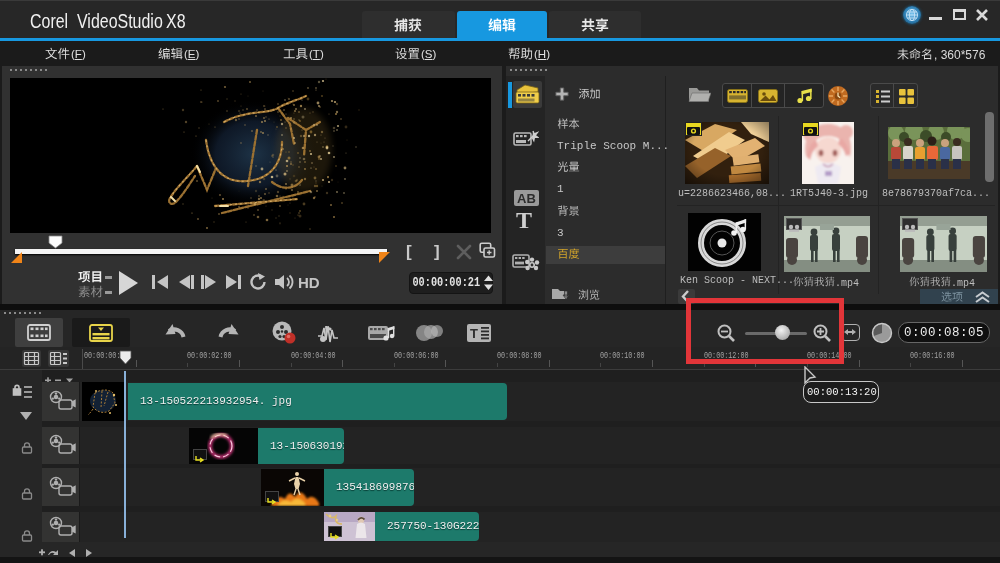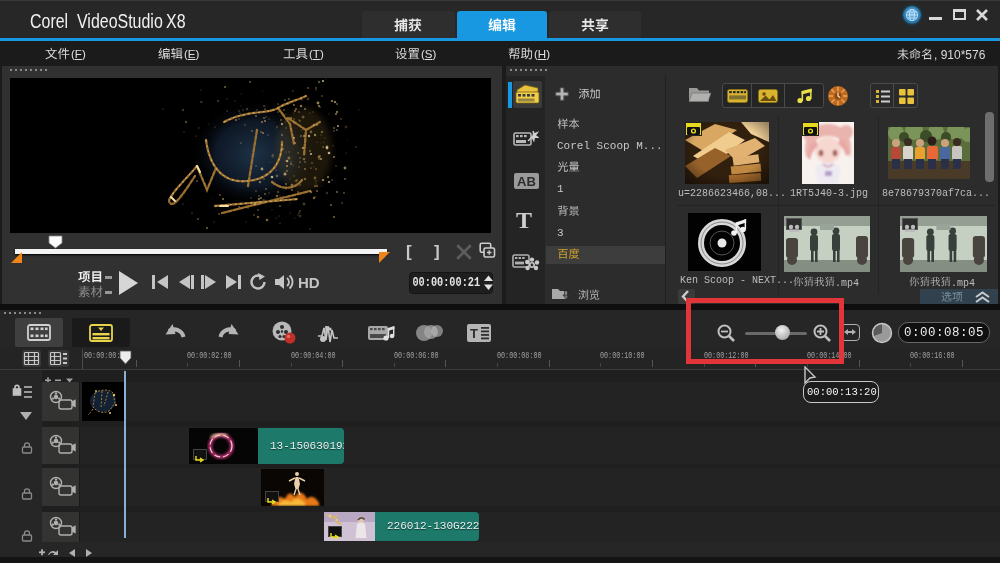--- a/index.html
+++ b/index.html
@@ -64,21 +64,21 @@
           <path d="M1.5 -9.7C2.2 -9.1 3 -8.3 3.4 -7.7L4 -8.4C3.7 -8.9 2.8 -9.7 2.1 -10.3ZM0.5 -6.6V-5.7H2.3V-1.2C2.3 -0.6 1.9 -0.2 1.7 -0.1C1.9 0.1 2.1 0.5 2.2 0.8C2.4 0.5 2.7 0.2 4.9 -1.4C4.8 -1.6 4.7 -1.9 4.6 -2.2L3.2 -1.2V-6.6ZM6.1 -10.1V-8.7C6.1 -7.7 5.9 -6.7 4.2 -6C4.4 -5.8 4.7 -5.4 4.8 -5.2C6.6 -6.1 7 -7.5 7 -8.6V-9.2H9.2V-7.2C9.2 -6.2 9.4 -5.9 10.3 -5.9C10.4 -5.9 11 -5.9 11.2 -5.9C11.5 -5.9 11.7 -5.9 11.9 -5.9C11.9 -6.1 11.8 -6.5 11.8 -6.7C11.7 -6.7 11.4 -6.7 11.2 -6.7C11.1 -6.7 10.5 -6.7 10.4 -6.7C10.2 -6.7 10.1 -6.8 10.1 -7.2V-10.1ZM10.1 -4.1C9.6 -3.1 8.9 -2.3 8.1 -1.6C7.3 -2.3 6.6 -3.1 6.2 -4.1ZM4.8 -5V-4.1H5.5L5.3 -4C5.8 -2.9 6.5 -1.9 7.4 -1.1C6.4 -0.5 5.4 -0.1 4.3 0.2C4.4 0.4 4.6 0.8 4.7 1C5.9 0.7 7.1 0.2 8.1 -0.5C9 0.2 10.2 0.7 11.5 1C11.6 0.8 11.8 0.4 12 0.2C10.8 -0.1 9.8 -0.5 8.8 -1.1C9.9 -2 10.8 -3.2 11.3 -4.8L10.7 -5L10.5 -5Z M20.6 -9.3H22.8V-8.2H20.6ZM17.7 -9.3H19.8V-8.2H17.7ZM14.9 -9.3H16.9V-8.2H14.9ZM14.9 -5.3V-0.1H13.2V0.6H24.3V-0.1H22.6V-5.3H18.7L18.9 -6.1H24V-6.8H19L19.1 -7.5H23.7V-10H14V-7.5H18.2L18.1 -6.8H13.3V-6.1H17.9L17.8 -5.3ZM15.8 -0.1V-0.9H21.7V-0.1ZM15.8 -3.4H21.7V-2.7H15.8ZM15.8 -4V-4.7H21.7V-4ZM15.8 -2.1H21.7V-1.4H15.8Z" fill="#e0e0e0"></path>
         </svg></div>
 <div class="abs" style="left:421px;top:7px;font-size:11.5px;color:#e0e0e0">(<span style="text-decoration:underline">S</span>)</div>
 <div style="position:absolute;left:508px;top:6px;line-height:0;"><svg width="25" height="14" viewBox="0 -11.00 25.0 13.50" style="overflow:visible;">
           <path d="M3.4 -10.5V-9.5H0.8V-8.8H3.4V-7.8H1.1V-7.1H3.4V-6.8C3.4 -6.6 3.4 -6.4 3.3 -6.1H0.6V-5.4H3C2.6 -4.8 1.9 -4.2 0.9 -3.9C1.1 -3.7 1.4 -3.4 1.5 -3.2C2.9 -3.8 3.6 -4.6 4 -5.4H6.8V-6.1H4.3C4.4 -6.4 4.4 -6.6 4.4 -6.8V-7.1H6.4V-7.8H4.4V-8.8H6.7V-9.5H4.4V-10.5ZM7.3 -10V-3.8H8.2V-9.2H10.3C10 -8.6 9.6 -8 9.2 -7.5C10.3 -6.8 10.7 -6.3 10.7 -5.8C10.7 -5.6 10.6 -5.4 10.4 -5.3C10.2 -5.2 10 -5.2 9.9 -5.2C9.5 -5.2 9 -5.2 8.5 -5.2C8.7 -5 8.8 -4.7 8.8 -4.4C9.3 -4.4 9.8 -4.4 10.2 -4.4C10.5 -4.5 10.8 -4.5 11 -4.6C11.4 -4.9 11.6 -5.2 11.6 -5.8C11.6 -6.3 11.2 -6.9 10.2 -7.6C10.7 -8.2 11.2 -9 11.7 -9.6L11.1 -10L10.9 -10ZM1.9 -3.3V0.3H2.8V-2.4H5.7V1H6.7V-2.4H9.9V-0.7C9.9 -0.6 9.8 -0.5 9.6 -0.5C9.4 -0.5 8.7 -0.5 7.9 -0.5C8 -0.3 8.1 0.1 8.2 0.3C9.2 0.3 9.9 0.3 10.3 0.2C10.7 0 10.8 -0.2 10.8 -0.7V-3.3H6.7V-4.3H5.7V-3.3Z M20.4 -10.5C20.4 -9.5 20.4 -8.6 20.4 -7.7H18.3V-6.8H20.4C20.2 -3.8 19.5 -1.2 17.1 0.3C17.4 0.5 17.7 0.8 17.8 1C20.4 -0.7 21.1 -3.5 21.2 -6.8H23.2C23.1 -2.2 23 -0.5 22.6 -0.1C22.5 0 22.4 0.1 22.2 0.1C21.9 0.1 21.2 0 20.5 -0C20.7 0.2 20.8 0.6 20.8 0.9C21.5 0.9 22.2 0.9 22.6 0.9C23 0.9 23.2 0.8 23.5 0.4C23.9 -0.1 24 -1.9 24.1 -7.2C24.1 -7.3 24.1 -7.7 24.1 -7.7H21.3C21.3 -8.6 21.3 -9.5 21.3 -10.5ZM12.9 -1.2 13.1 -0.2C14.6 -0.6 16.7 -1.1 18.7 -1.5L18.6 -2.4L17.9 -2.2V-9.9H13.8V-1.4ZM14.7 -1.5V-3.7H17V-2ZM14.7 -6.4H17V-4.5H14.7ZM14.7 -7.2V-9H17V-7.2Z" fill="#e0e0e0"></path>
         </svg></div>
 <div class="abs" style="left:534px;top:7px;font-size:11.5px;color:#e0e0e0">(<span style="text-decoration:underline">H</span>)</div>
 <div style="position:absolute;left:897px;top:7px;line-height:0;"><svg width="36" height="13" viewBox="0 -10.56 36.0 12.96" style="overflow:visible;">
           <path d="M5.5 -10.1V-8.1H1.6V-7.2H5.5V-5.1H0.7V-4.3H5C3.9 -2.7 2.1 -1.2 0.4 -0.5C0.6 -0.3 0.9 0.1 1.1 0.3C2.7 -0.5 4.3 -2 5.5 -3.6V1H6.5V-3.6C7.6 -2 9.3 -0.5 10.9 0.3C11.1 0.1 11.4 -0.3 11.6 -0.5C9.9 -1.2 8.1 -2.7 7 -4.3H11.3V-5.1H6.5V-7.2H10.5V-8.1H6.5V-10.1Z M18.1 -10.2C16.9 -8.6 14.6 -7.1 12.4 -6.5C12.6 -6.3 12.8 -5.9 12.9 -5.6C13.8 -5.9 14.7 -6.3 15.6 -6.9V-6.1H20.4V-6.9C21.2 -6.4 22.1 -6 22.9 -5.7C23.1 -6 23.4 -6.3 23.6 -6.6C21.7 -7 19.7 -8.2 18.6 -9.4L18.8 -9.7ZM15.6 -6.9C16.5 -7.5 17.4 -8.1 18 -8.8C18.7 -8.1 19.5 -7.5 20.3 -6.9ZM13.5 -5.1V0H14.4V-1H17.2V-5.1ZM14.4 -4.3H16.3V-1.8H14.4ZM18.5 -5.1V1H19.3V-4.3H21.6V-1.7C21.6 -1.6 21.6 -1.5 21.4 -1.5C21.3 -1.5 20.7 -1.5 20 -1.5C20.1 -1.3 20.2 -0.9 20.3 -0.7C21.2 -0.7 21.8 -0.7 22.1 -0.8C22.4 -1 22.5 -1.2 22.5 -1.7V-5.1Z M27.2 -6.3C27.8 -5.9 28.5 -5.4 29 -4.9C27.6 -4.1 26.1 -3.6 24.6 -3.3C24.7 -3.1 24.9 -2.7 25 -2.4C25.7 -2.6 26.4 -2.8 27 -3V0.9H27.9V0.3H33.3V0.9H34.2V-4.1H29.4C31.4 -5.1 33.1 -6.6 34.1 -8.6L33.5 -8.9L33.4 -8.9H29.1C29.4 -9.2 29.7 -9.6 29.9 -9.9L28.9 -10.1C28.2 -9 26.8 -7.6 24.8 -6.7C25 -6.6 25.3 -6.2 25.5 -6C26.6 -6.6 27.6 -7.3 28.3 -8.1H32.8C32.1 -7 31 -6.1 29.8 -5.3C29.3 -5.8 28.5 -6.4 27.9 -6.9ZM33.3 -0.5H27.9V-3.3H33.3Z" fill="#dadada"></path>
         </svg></div>
-<div class="abs" style="left:934px;top:7px;font-size:12px;color:#dadada">, 910*576</div>
+<div class="abs" style="left:934px;top:7px;font-size:12px;color:#dadada">, 360*576</div>
 </div>
 
 <div class="abs" style="left:2px;top:66px;width:500px;height:238px;background:#313131">
   <div class="abs dots" style="left:8px;top:3px"></div>
 
   <div class="abs" style="left:8px;top:12px;width:481px;height:155px;background:#000">
     <svg width="481" height="155" viewBox="0 0 481 155">
       <defs>
         <radialGradient id="glow" cx="50%" cy="50%" r="50%">
           <stop offset="0%" stop-color="#2a4864" stop-opacity="0.7"></stop>
@@ -515,21 +515,21 @@
 <div class="abs" style="left:513px;top:127px"><svg width="26" height="22" viewBox="0 0 26 22">
  <rect x="1" y="6" width="17" height="12" rx="1.5" fill="none" stroke="#b8b8b8" stroke-width="1.6"></rect>
  <g fill="#b8b8b8">
           <rect x="3" y="8" width="2.6" height="2.2"></rect>
           <rect x="7" y="8" width="2.6" height="2.2"></rect>
           <rect x="11" y="8" width="2.6" height="2.2"></rect>
           <rect x="3" y="13" width="10" height="3"></rect>
         </g>
  <path d="M15 14 L22 7 M20 4 l1.2 3 3-1.2 -2 2.6 2.4 1.8 -3.2 0 -0.6 3.2 -1.4-2.8" stroke="#d0d0d0" stroke-width="1.4" fill="#d0d0d0"></path>
       </svg></div>
-<div class="abs" style="left:513px;top:171px"><svg width="27" height="20" viewBox="0 0 27 20">
+<div class="abs" style="left:513px;top:188px"><svg width="27" height="20" viewBox="0 0 27 20">
  <rect x="1" y="2" width="25" height="16" rx="2" fill="#9a9a9a"></rect>
  <text x="4" y="15" font-family="Liberation Sans" font-size="13" font-weight="bold" fill="#2c2c2c">AB</text>
       </svg></div>
 <div class="abs" style="left:516px;top:207px;font-size:24px;font-weight:700;color:#cfcfcf;font-family:Liberation Serif,serif">T</div>
 <div class="abs" style="left:512px;top:251px"><svg width="28" height="22" viewBox="0 0 28 22">
  <rect x="1" y="4" width="16" height="12" rx="1.5" fill="none" stroke="#b0b0b0" stroke-width="1.6"></rect>
  <g fill="#b0b0b0">
           <rect x="3" y="6" width="2.4" height="2"></rect>
           <rect x="6.6" y="6" width="2.4" height="2"></rect>
           <rect x="10.2" y="6" width="2.4" height="2"></rect>
@@ -552,21 +552,21 @@
         </svg></div>
   <div class="abs" style="left:174px;top:250px"></div>
 </div>
 
 <div style="position:absolute;left:578px;top:88px;line-height:0;"><svg width="23" height="12" viewBox="0 -10.12 23.0 12.42" style="overflow:visible;">
         <path d="M4.7 -3.3C4.4 -2.4 3.9 -1.4 3.2 -0.9L3.9 -0.4C4.6 -1.1 5.1 -2.1 5.4 -3.1ZM7.4 -2.9C7.7 -2.2 8.1 -1.1 8.2 -0.5L8.9 -0.7C8.7 -1.4 8.4 -2.4 8 -3.1ZM8.8 -3.2C9.5 -2.4 10.2 -1.1 10.4 -0.4L11.2 -0.7C10.9 -1.5 10.2 -2.7 9.5 -3.6ZM6.1 -4.6V-0C6.1 0.1 6.1 0.1 5.9 0.1C5.8 0.1 5.3 0.2 4.7 0.1C4.8 0.4 4.9 0.7 4.9 0.9C5.7 0.9 6.2 0.9 6.5 0.8C6.8 0.7 6.9 0.4 6.9 -0V-4.6ZM1 -8.9C1.6 -8.6 2.4 -8.1 2.8 -7.7L3.3 -8.4C2.9 -8.8 2.1 -9.2 1.5 -9.6ZM0.4 -5.8C1.1 -5.5 2 -5 2.4 -4.7L2.9 -5.4C2.4 -5.7 1.6 -6.2 0.9 -6.5ZM0.7 0.3 1.5 0.8C2 -0.3 2.5 -1.6 3 -2.7L2.3 -3.2C1.8 -2 1.1 -0.6 0.7 0.3ZM3.8 -9V-8.2H6.3C6.2 -7.7 6 -7.2 5.8 -6.7H3.2V-5.8H5.4C4.8 -4.9 4 -4.1 2.9 -3.6C3.1 -3.4 3.3 -3.1 3.4 -2.9C4.8 -3.6 5.7 -4.6 6.3 -5.8H7.8C8.4 -4.7 9.5 -3.6 10.6 -3.1C10.7 -3.3 11 -3.6 11.2 -3.8C10.2 -4.2 9.3 -5 8.7 -5.8H11V-6.7H6.7C6.9 -7.2 7.1 -7.7 7.2 -8.2H10.6V-9Z M18.1 -8.2V0.7H18.9V-0.1H21.1V0.7H22V-8.2ZM18.9 -0.9V-7.4H21.1V-0.9ZM13.7 -9.5 13.7 -7.5H12.1V-6.6H13.7C13.6 -3.7 13.3 -1.2 11.8 0.3C12 0.5 12.4 0.7 12.5 0.9C14 -0.8 14.4 -3.5 14.5 -6.6H16.3C16.2 -2.2 16.1 -0.6 15.9 -0.3C15.8 -0.1 15.6 -0.1 15.5 -0.1C15.3 -0.1 14.8 -0.1 14.2 -0.2C14.4 0.1 14.5 0.4 14.5 0.7C15 0.7 15.5 0.7 15.8 0.7C16.2 0.7 16.4 0.6 16.6 0.3C17 -0.2 17 -1.9 17.1 -7C17.1 -7.2 17.1 -7.5 17.1 -7.5H14.6L14.6 -9.5Z" fill="#cdcdcd"></path>
       </svg></div>
 <div style="position:absolute;left:557px;top:118px;line-height:0;"><svg width="23" height="12" viewBox="0 -10.12 23.0 12.42" style="overflow:visible;">
         <path d="M5.1 -9.3C5.5 -8.7 5.9 -8 6 -7.5L6.8 -7.8C6.7 -8.3 6.2 -9 5.8 -9.6ZM9.5 -9.7C9.2 -9 8.8 -8.1 8.4 -7.5H4.6V-6.7H7.2V-5.1H4.9V-4.3H7.2V-2.7H4.2V-1.8H7.2V0.9H8V-1.8H10.9V-2.7H8V-4.3H10.3V-5.1H8V-6.7H10.7V-7.5H9.3C9.6 -8 10 -8.8 10.3 -9.4ZM2.1 -9.7V-7.4H0.6V-6.6H2.1C1.8 -5.1 1.1 -3.2 0.4 -2.3C0.5 -2.1 0.7 -1.7 0.8 -1.4C1.3 -2.1 1.7 -3.2 2.1 -4.4V0.9H2.9V-5.1C3.2 -4.5 3.6 -3.8 3.7 -3.4L4.3 -4.1C4.1 -4.4 3.2 -5.7 2.9 -6.1V-6.6H4.2V-7.4H2.9V-9.7Z M16.8 -9.6V-7.2H12.2V-6.4H15.7C14.9 -4.4 13.5 -2.5 11.9 -1.6C12.1 -1.4 12.4 -1.1 12.6 -0.9C14.2 -2 15.7 -4.1 16.6 -6.4H16.8V-2.1H14.1V-1.2H16.8V0.9H17.7V-1.2H20.4V-2.1H17.7V-6.4H17.9C18.7 -4.1 20.2 -2 21.9 -0.9C22.1 -1.2 22.4 -1.5 22.6 -1.7C21 -2.6 19.6 -4.4 18.7 -6.4H22.3V-7.2H17.7V-9.6Z" fill="#c8c8c8"></path>
       </svg></div>
-<div class="abs mono" style="left:557px;top:140px;font-size:11px;color:#c8c8c8">Corel Scoop M...</div>
+<div class="abs mono" style="left:557px;top:140px;font-size:11px;color:#c8c8c8">Triple Scoop M...</div>
 <div style="position:absolute;left:557px;top:161px;line-height:0;"><svg width="23" height="12" viewBox="0 -10.12 23.0 12.42" style="overflow:visible;">
         <path d="M1.6 -8.8C2.2 -7.9 2.7 -6.7 2.9 -5.9L3.8 -6.3C3.6 -7 3 -8.2 2.4 -9.1ZM9.1 -9.2C8.8 -8.3 8.2 -7 7.7 -6.3L8.4 -6C8.9 -6.7 9.6 -7.9 10 -8.9ZM5.3 -9.7V-5.3H0.6V-4.5H3.7C3.5 -2.3 3.1 -0.6 0.4 0.2C0.6 0.4 0.8 0.7 0.9 0.9C3.8 -0 4.4 -1.9 4.6 -4.5H6.8V-0.4C6.8 0.6 7 0.9 8.1 0.9C8.3 0.9 9.5 0.9 9.7 0.9C10.7 0.9 10.9 0.4 11 -1.5C10.8 -1.6 10.4 -1.7 10.2 -1.9C10.2 -0.2 10.1 0.1 9.7 0.1C9.4 0.1 8.4 0.1 8.2 0.1C7.7 0.1 7.6 0 7.6 -0.4V-4.5H10.9V-5.3H6.2V-9.7Z M14.4 -7.6H20.1V-7H14.4ZM14.4 -8.8H20.1V-8.2H14.4ZM13.5 -9.3V-6.5H21V-9.3ZM12.1 -6V-5.3H22.4V-6ZM14.1 -3.1H16.8V-2.5H14.1ZM17.7 -3.1H20.4V-2.5H17.7ZM14.1 -4.3H16.8V-3.6H14.1ZM17.7 -4.3H20.4V-3.6H17.7ZM12 -0V0.6H22.5V-0H17.7V-0.7H21.5V-1.3H17.7V-1.9H21.3V-4.8H13.3V-1.9H16.8V-1.3H13V-0.7H16.8V-0Z" fill="#c8c8c8"></path>
       </svg></div>
 <div class="abs mono" style="left:557px;top:183px;font-size:11px;color:#c8c8c8">1</div>
 <div style="position:absolute;left:557px;top:205px;line-height:0;"><svg width="23" height="12" viewBox="0 -10.12 23.0 12.42" style="overflow:visible;">
         <path d="M8.5 -4.3V-3.4H3.1V-4.3ZM2.3 -5V0.9H3.1V-1.1H8.5V-0C8.5 0.1 8.4 0.2 8.2 0.2C8 0.2 7.3 0.2 6.7 0.2C6.8 0.4 6.9 0.7 7 0.9C7.9 0.9 8.5 0.9 8.8 0.8C9.2 0.7 9.3 0.4 9.3 -0V-5ZM3.1 -2.7H8.5V-1.7H3.1ZM3.8 -9.7V-8.7H0.9V-8H3.8V-6.9C2.6 -6.7 1.4 -6.5 0.6 -6.4L0.8 -5.7L3.8 -6.2V-5.4H4.6V-9.7ZM6.3 -9.7V-6.6C6.3 -5.7 6.6 -5.5 7.7 -5.5C7.9 -5.5 9.4 -5.5 9.7 -5.5C10.5 -5.5 10.8 -5.8 10.9 -6.9C10.6 -7 10.3 -7.1 10.1 -7.2C10.1 -6.4 10 -6.2 9.6 -6.2C9.3 -6.2 8 -6.2 7.8 -6.2C7.3 -6.2 7.2 -6.3 7.2 -6.6V-7.5C8.3 -7.8 9.5 -8.1 10.4 -8.5L9.8 -9.1C9.2 -8.8 8.2 -8.5 7.2 -8.2V-9.7Z M14.3 -7.4H20.2V-6.6H14.3ZM14.3 -8.7H20.2V-7.9H14.3ZM14.5 -3.3H20V-2.2H14.5ZM18.7 -0.8C19.7 -0.4 21 0.3 21.7 0.8L22.3 0.2C21.6 -0.3 20.3 -0.9 19.2 -1.3ZM14.8 -1.3C14.2 -0.8 13 -0.2 12 0.1C12.2 0.2 12.5 0.6 12.7 0.7C13.6 0.3 14.9 -0.3 15.6 -1ZM16.5 -5.8C16.6 -5.7 16.7 -5.5 16.8 -5.3H12.1V-4.6H22.3V-5.3H17.7C17.6 -5.5 17.5 -5.8 17.3 -6H21V-9.2H13.5V-6H17.1ZM13.7 -4V-1.6H16.8V0.1C16.8 0.2 16.8 0.2 16.6 0.2C16.5 0.3 15.9 0.3 15.3 0.2C15.4 0.4 15.5 0.7 15.6 0.9C16.4 0.9 16.9 0.9 17.2 0.8C17.6 0.7 17.7 0.5 17.7 0.1V-1.6H20.8V-4Z" fill="#c8c8c8"></path>
       </svg></div>
 <div class="abs mono" style="left:557px;top:227px;font-size:11px;color:#c8c8c8">3</div>
 <div class="abs" style="left:546px;top:246px;width:119px;height:18px;background:#3d3d3d"></div>
 <div style="position:absolute;left:557px;top:248px;line-height:0;"><svg width="23" height="12" viewBox="0 -10.12 23.0 12.42" style="overflow:visible;">
@@ -1124,22 +1124,24 @@
           <path d="M11 27 C9 30 7 32 6 33"></path>
           <path d="M20 9 L19 26 M26 10 L22 24"></path>
         </g>
  <circle cx="32" cy="13" r="1.2" fill="#e8c06a"></circle>
         <circle cx="34" cy="23" r="1" fill="#e8c06a"></circle>
         <circle cx="14" cy="9" r="0.9" fill="#e8c06a"></circle>
         <circle cx="28" cy="31" r="1" fill="#e8c06a"></circle>
       </svg>
 </div>
 
+<div class="abs mono" style="left:128px;top:383px;width:379px;height:37px;background:#1d7a6b;border-radius:0 4px 4px 0;color:#f0f0f0;font-size:11px;line-height:37px;padding-left:12px;white-space:nowrap;overflow:hidden;text-shadow:0 1px 1px #053a32">13-150522213932954. jpg</div>
 <div class="abs mono" style="left:258px;top:428px;width:86px;height:36px;background:#1d7a6b;border-radius:0 4px 4px 0;color:#f0f0f0;font-size:11px;line-height:36px;padding-left:12px;white-space:nowrap;overflow:hidden;text-shadow:0 1px 1px #053a32">13-150630192</div>
-<div class="abs mono" style="left:375px;top:512px;width:104px;height:29px;background:#1d7a6b;border-radius:0 4px 4px 0;color:#f0f0f0;font-size:11px;line-height:29px;padding-left:12px;white-space:nowrap;overflow:hidden;text-shadow:0 1px 1px #053a32">226012-130G222</div>
+<div class="abs mono" style="left:324px;top:469px;width:90px;height:37px;background:#1d7a6b;border-radius:0 4px 4px 0;color:#f0f0f0;font-size:11px;line-height:37px;padding-left:12px;white-space:nowrap;overflow:hidden;text-shadow:0 1px 1px #053a32">135418699876</div>
+<div class="abs mono" style="left:375px;top:512px;width:104px;height:29px;background:#1d7a6b;border-radius:0 4px 4px 0;color:#f0f0f0;font-size:11px;line-height:29px;padding-left:12px;white-space:nowrap;overflow:hidden;text-shadow:0 1px 1px #053a32">257750-130G222</div>
 
 <div class="abs" style="left:189px;top:428px;width:69px;height:36px;background:#050505;overflow:hidden">
 <svg width="69" height="36" viewBox="0 0 69 36">
  <defs>
           <filter id="pb">
             <feGaussianBlur stdDeviation="1.6"></feGaussianBlur>
           </filter>
         </defs>
  <circle cx="32" cy="18" r="11" fill="none" stroke="#e83a8a" stroke-width="3" filter="url(#pb)"></circle>
  <circle cx="32" cy="18" r="11" fill="none" stroke="#f8c8dc" stroke-width="1.2" stroke-dasharray="6 3"></circle>

